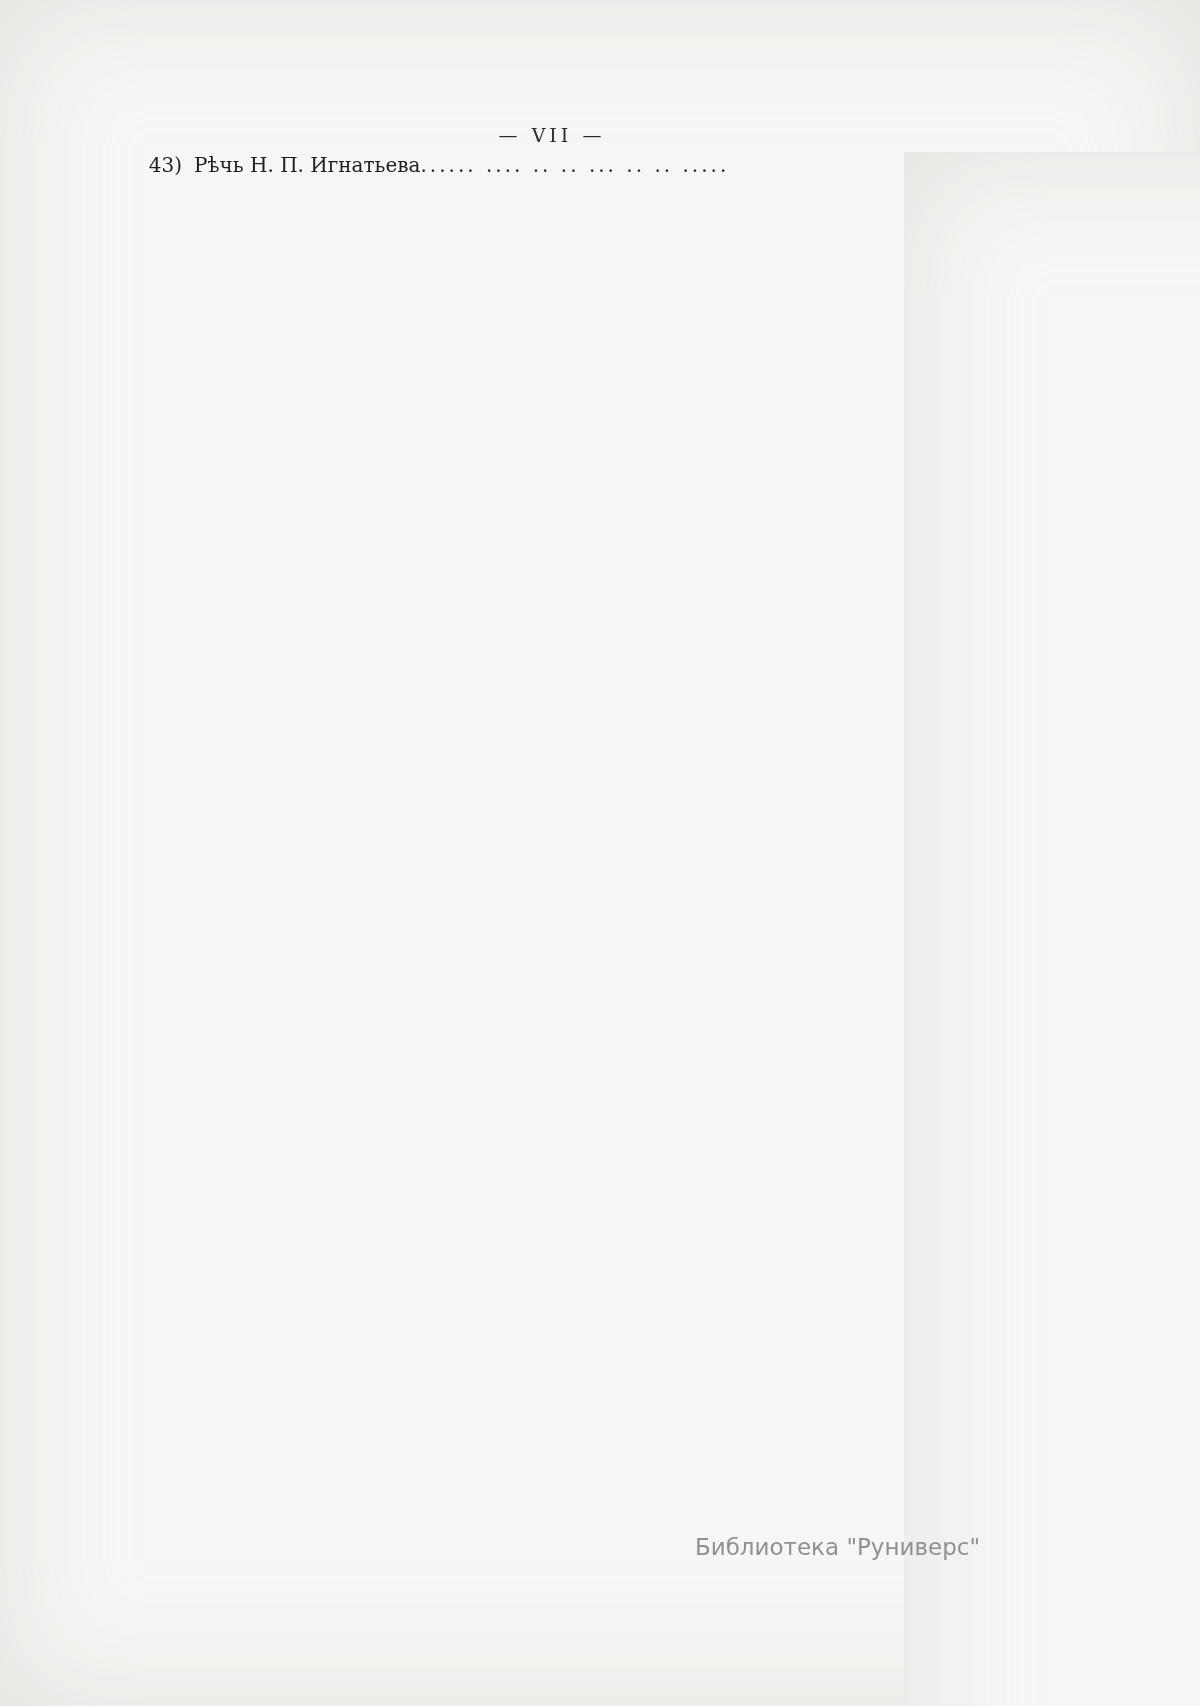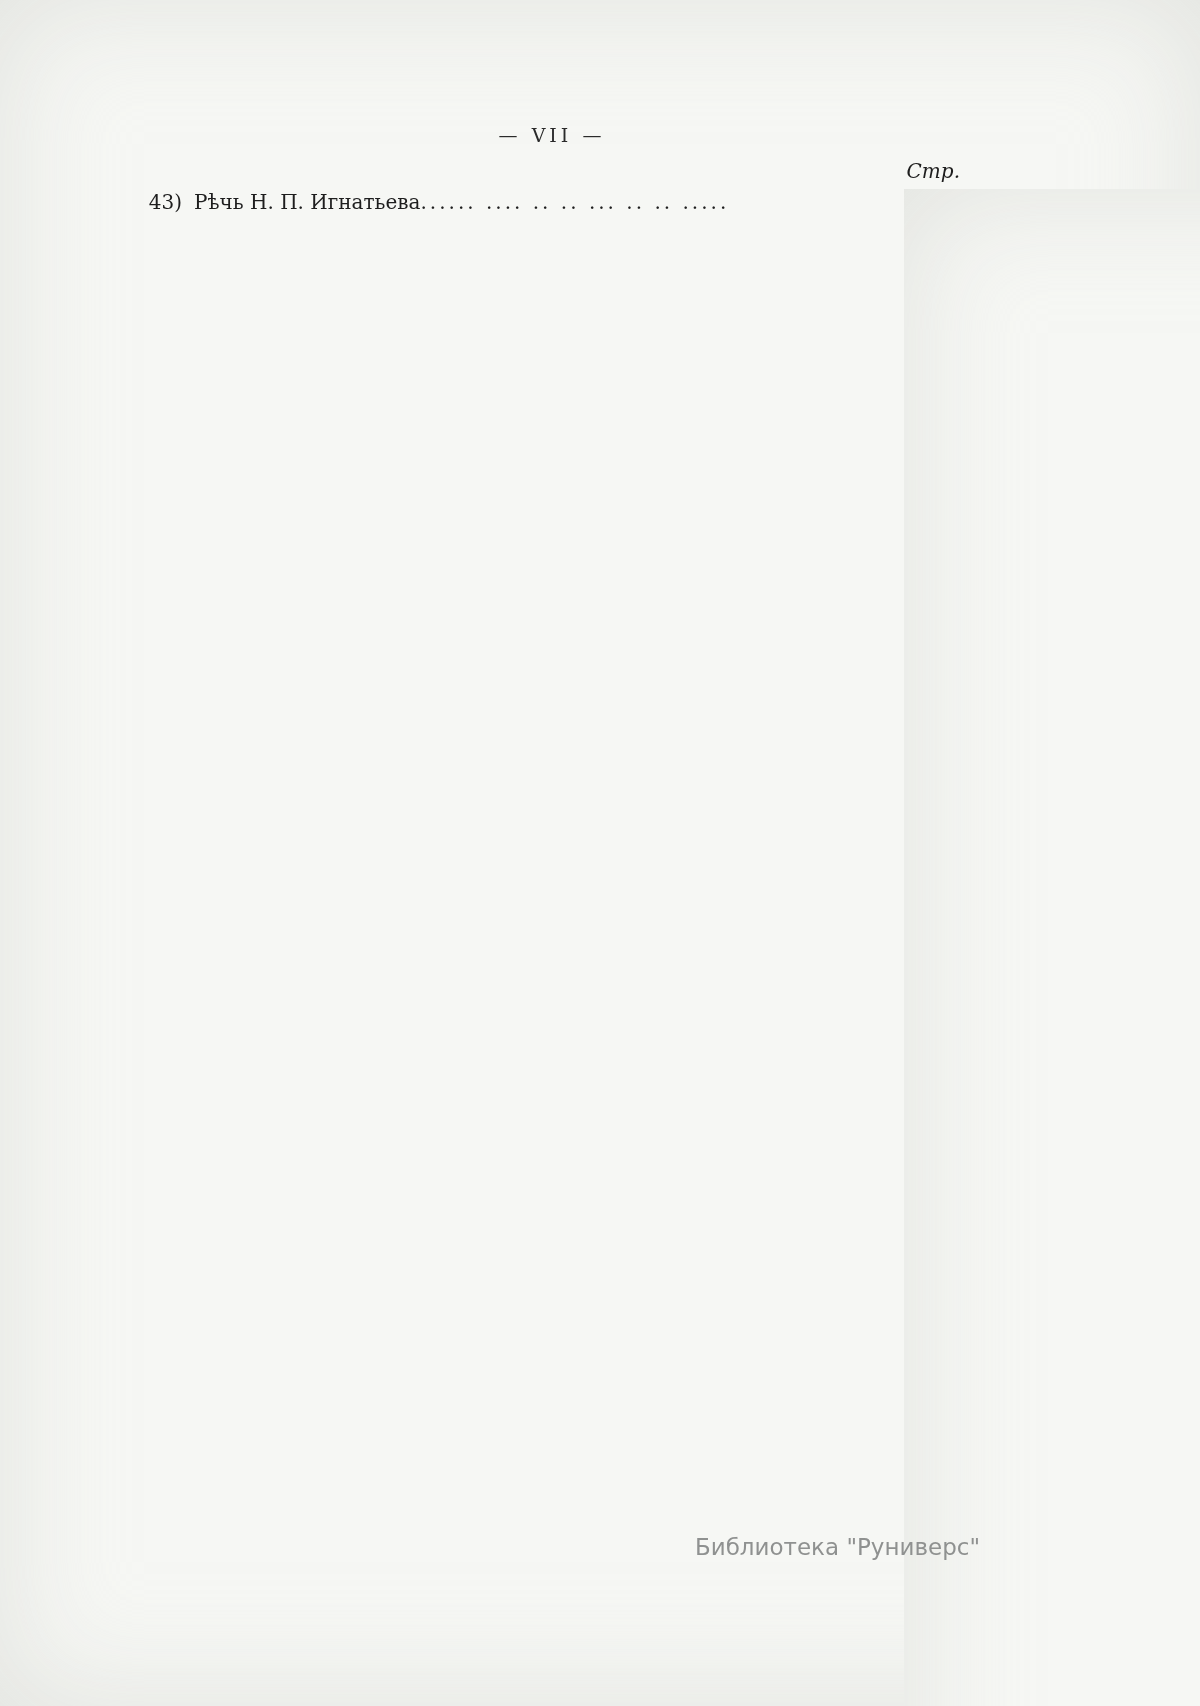--- a/index.html
+++ b/index.html
@@ -50,21 +50,20 @@
     font-size:23px;
     color:#8f9190;
   }
 </style>
 </head>
 <body>
 
 <div class="page">
   <div class="content">
     <div class="folio">— VII —</div>
-    <div class="col-label">Стр.</div>
     <div>
         <div class="section">
           <div class="entry">
             <span class="num">43)</span>
             <span class="text">Рѣчь Н. П. Игнатьева<span class="dots">...... .... .. .. ... .. .. .....</span></span>
             <span class="page">361</span>
           </div>
         </div>
       </div>
   </div>

